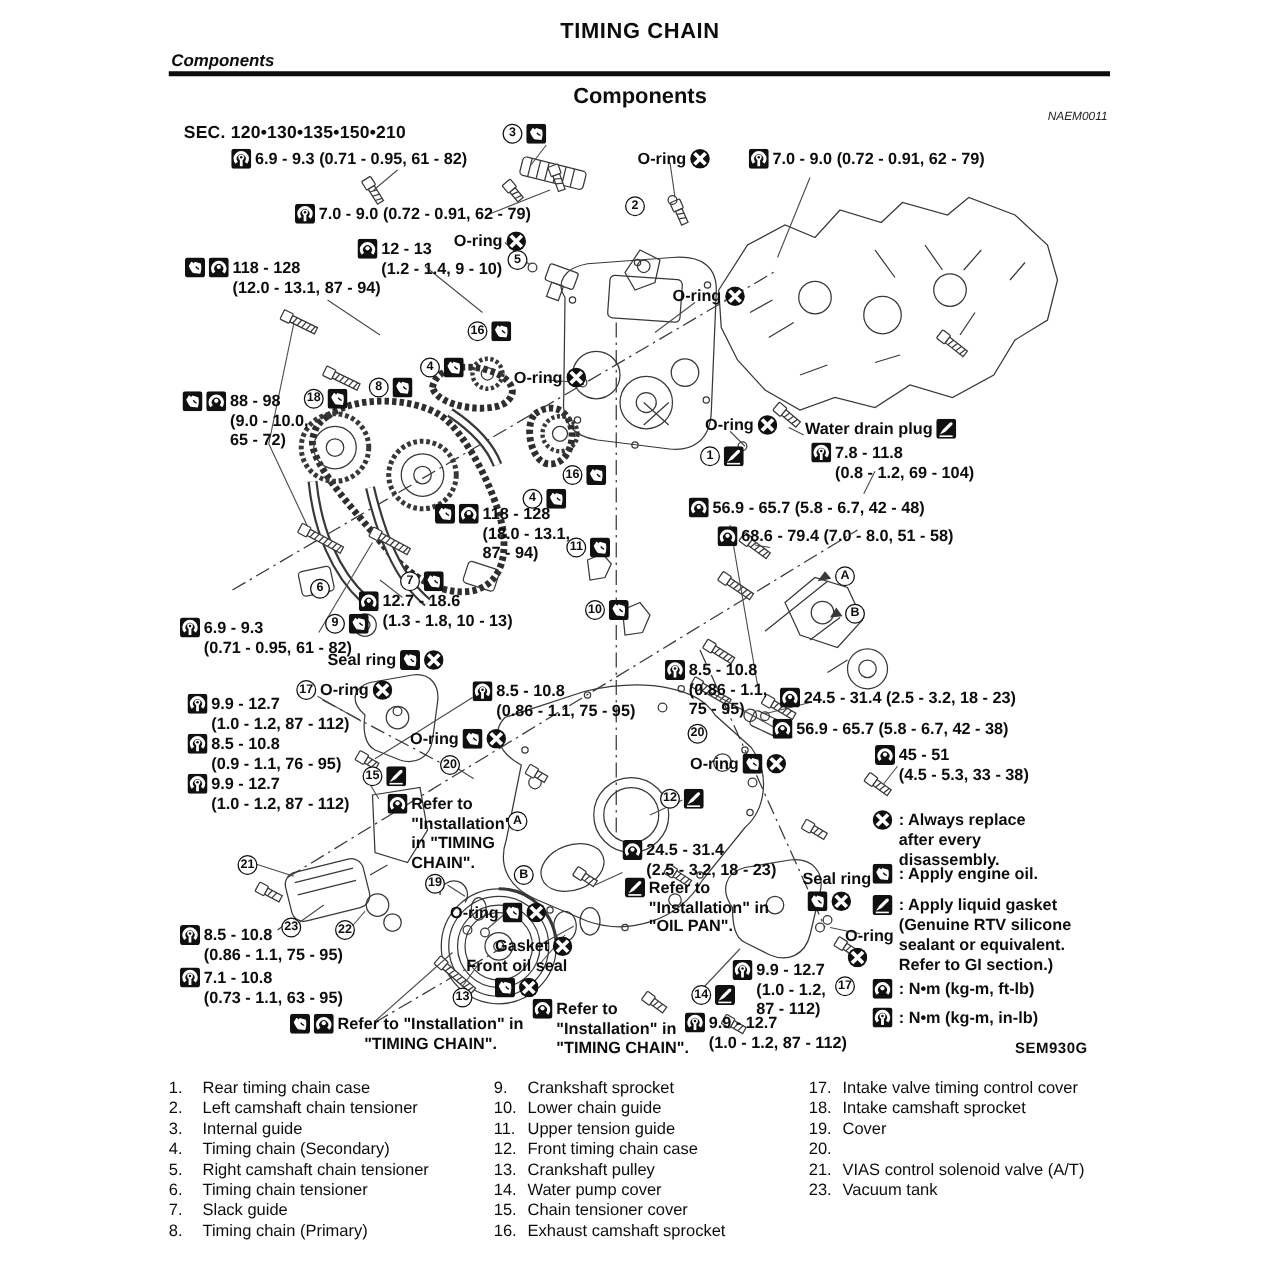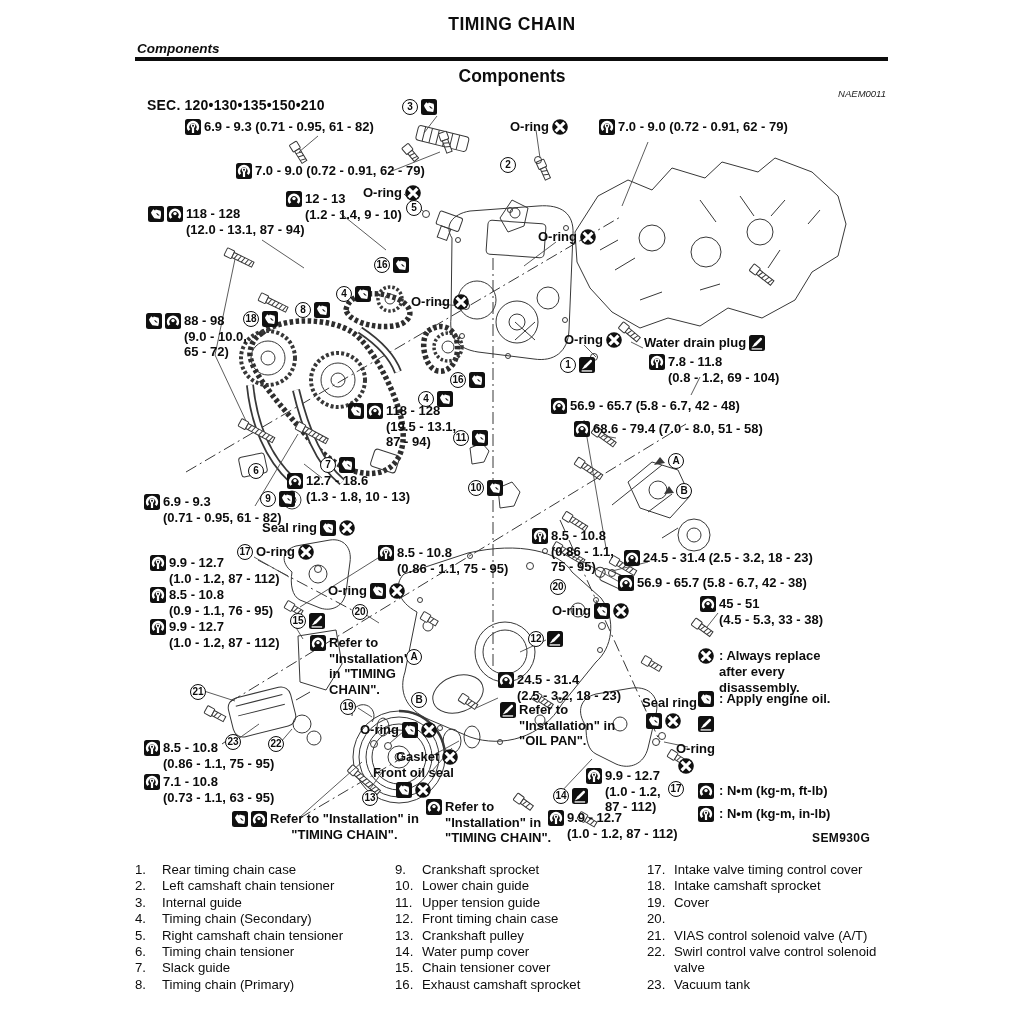--- a/index.html
+++ b/index.html
@@ -637,21 +637,21 @@
             <path d="M8.6 7.2 C9.6 8.6 10.6 9.3 11.3 9.2" stroke="#101010" stroke-width="1.1" fill="none"></path>
           </svg>
         </span>
         <span class="sym">
           <svg viewBox="0 0 16 16">
             <rect width="16" height="16" rx="2.5" fill="#101010"></rect>
             <path d="M4.3 12 A4.9 4.9 0 1 1 11.7 12" fill="none" stroke="#fff" stroke-width="2.6"></path>
             <circle cx="8" cy="7.6" r="1.7" fill="#fff"></circle>
           </svg>
         </span>
-        <span class="t"><div>118 - 128</div><div>(19.5 - 13.1,</div><div>87 - 94)</div></span>
+        <span class="t"><div>118 - 128</div><div>(18.0 - 13.1,</div><div>87 - 94)</div></span>
       </div>
       <div class="co" style="left: 453px; top: 430px;">
         <span class="cnum">11</span>
         <span class="sym">
           <svg viewBox="0 0 16 16">
             <rect width="16" height="16" rx="2.5" fill="#101010"></rect>
             <path d="M3 6.5 L5.2 3.2 L7 4.6 L7.8 3.4 L12.6 4.8 C13.4 7.6 13.1 10.4 12.2 12.9 L6.4 12.3 C4.7 10.3 3.5 8.4 3 6.5 Z" fill="#fff"></path>
             <path d="M8.6 7.2 C9.6 8.6 10.6 9.3 11.3 9.2" stroke="#101010" stroke-width="1.1" fill="none"></path>
           </svg>
         </span>
@@ -1124,20 +1124,21 @@
         <span class="legend-text">Apply engine oil.</span>
       </div>
       <div class="legend-row r2" style="top: 716px;">
         <span class="sym">
           <svg viewBox="0 0 16 16">
             <rect width="16" height="16" rx="2.5" fill="#101010"></rect>
             <path d="M2.8 12.6 L5.4 8.6 L10.8 3.2 C12.2 2 13.8 3.5 12.7 4.9 L7.3 10.4 Z" fill="#fff"></path>
             <rect x="2.6" y="13.3" width="10.5" height="1.3" fill="#fff"></rect>
           </svg>
         </span>
+        <span class="legend-text">Apply liquid gasket (Genuine RTV silicone sealant or equivalent. Refer to GI section.)</span>
       </div>
       <div class="legend-row r3 nw" style="top: 783px;">
         <span class="sym">
           <svg viewBox="0 0 16 16">
             <rect width="16" height="16" rx="2.5" fill="#101010"></rect>
             <path d="M4.3 12 A4.9 4.9 0 1 1 11.7 12" fill="none" stroke="#fff" stroke-width="2.6"></path>
             <circle cx="8" cy="7.6" r="1.7" fill="#fff"></circle>
           </svg>
         </span>
         <span class="legend-text">N•m (kg-m, ft-lb)</span>
@@ -1281,26 +1282,19 @@
       <div class="prow">
         <span class="pnum">20.</span>
       </div>
       <div class="prow">
         <span class="pnum">21.</span>
         <span class="pname">
           <div>VIAS control solenoid valve (A/T)</div>
         </span>
       </div>
       <div class="prow">
-        <span class="pnum">22.</span>
-        <span class="pname">
-          <div>Swirl control valve control solenoid</div>
-          <div>valve</div>
-        </span>
-      </div>
-      <div class="prow">
         <span class="pnum">23.</span>
         <span class="pname">
           <div>Vacuum tank</div>
         </span>
       </div>
     </div>
   </div>
 
 </body></html>

